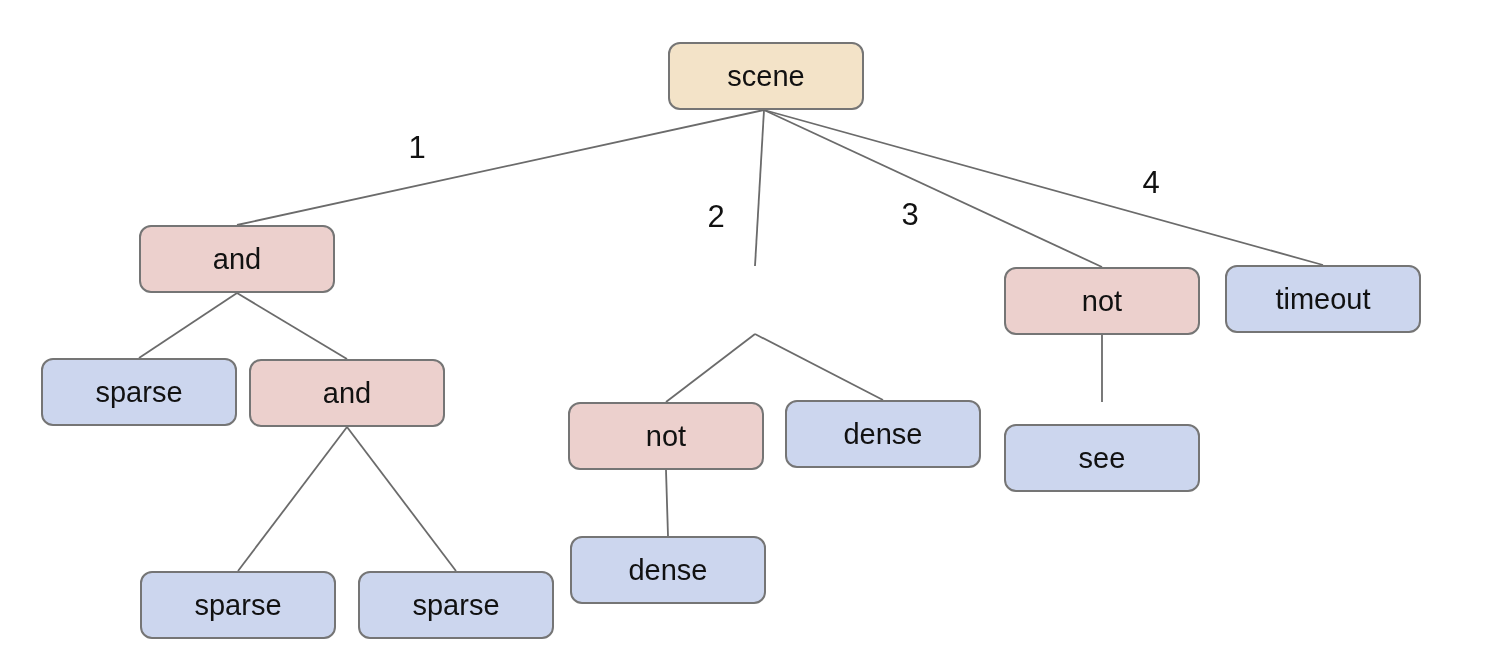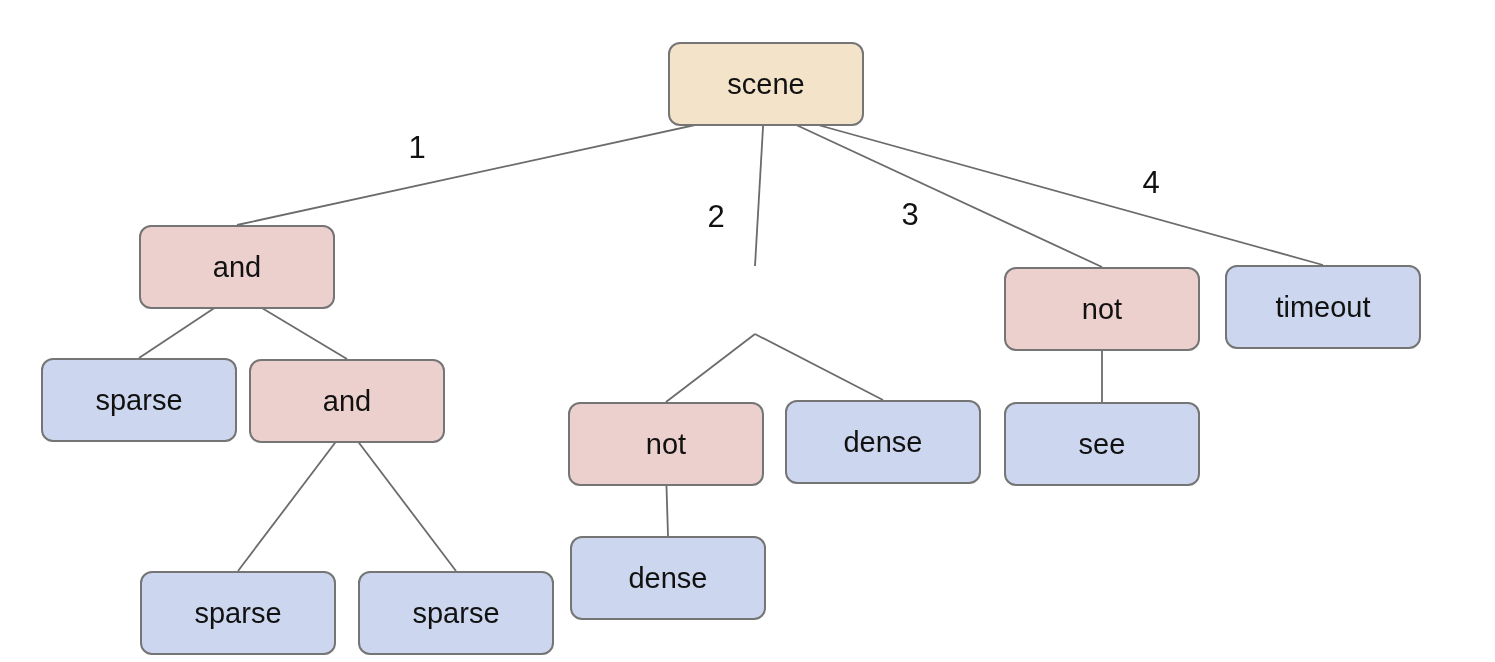--- a/index.html
+++ b/index.html
@@ -16,21 +16,21 @@
     background:#ffffff;
     position:relative;
     overflow:hidden;
     font-family:"Liberation Sans", sans-serif;
   }
   .canvas{position:absolute;inset:0;width:1495px;height:662px;}
   svg.edges{position:absolute;left:0;top:0;}
   svg.edges line{stroke:var(--edge-line);stroke-width:1.8;fill:none;}
   .node{
     position:absolute;
-    width:196px;height:84px;
+    width:196px;height:68px;
     box-sizing:border-box;
     border:2px solid var(--node-border);
     border-radius:12px;
     display:flex;align-items:center;justify-content:center;
     font-size:29px;
     color:var(--text-color);
     background:#ffffff;
     z-index:2;
   }
   .node.root{background:var(--root-fill);}
@@ -70,18 +70,18 @@
   <div class="edge-label" style="left:1151px;top:183px">4</div>
 
   <div class="node root" style="left:668px;top:42px">scene</div>
   <div class="node operator" style="left:139px;top:225px">and</div>
   <div class="node operator" style="left:1004px;top:267px">not</div>
   <div class="node leaf" style="left:1225px;top:265px">timeout</div>
   <div class="node leaf" style="left:41px;top:358px">sparse</div>
   <div class="node operator" style="left:249px;top:359px">and</div>
   <div class="node operator" style="left:568px;top:402px">not</div>
   <div class="node leaf" style="left:785px;top:400px">dense</div>
-  <div class="node leaf" style="left:1004px;top:402px">see</div>
+  <div class="node leaf" style="left:1004px;top:424px">see</div>
   <div class="node leaf" style="left:140px;top:571px">sparse</div>
   <div class="node leaf" style="left:358px;top:571px">sparse</div>
   <div class="node leaf" style="left:570px;top:536px">dense</div>
 
 </div>
 
 </body></html>

